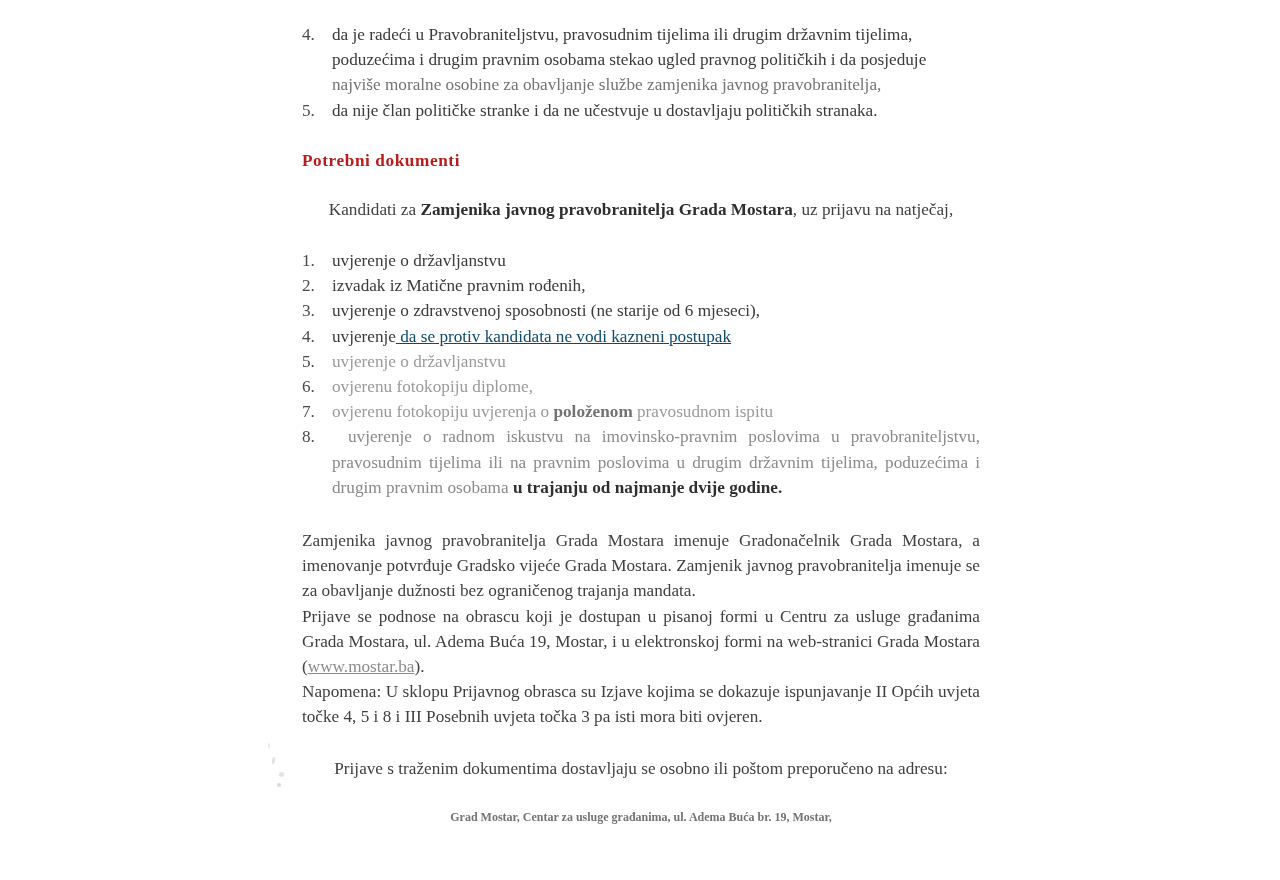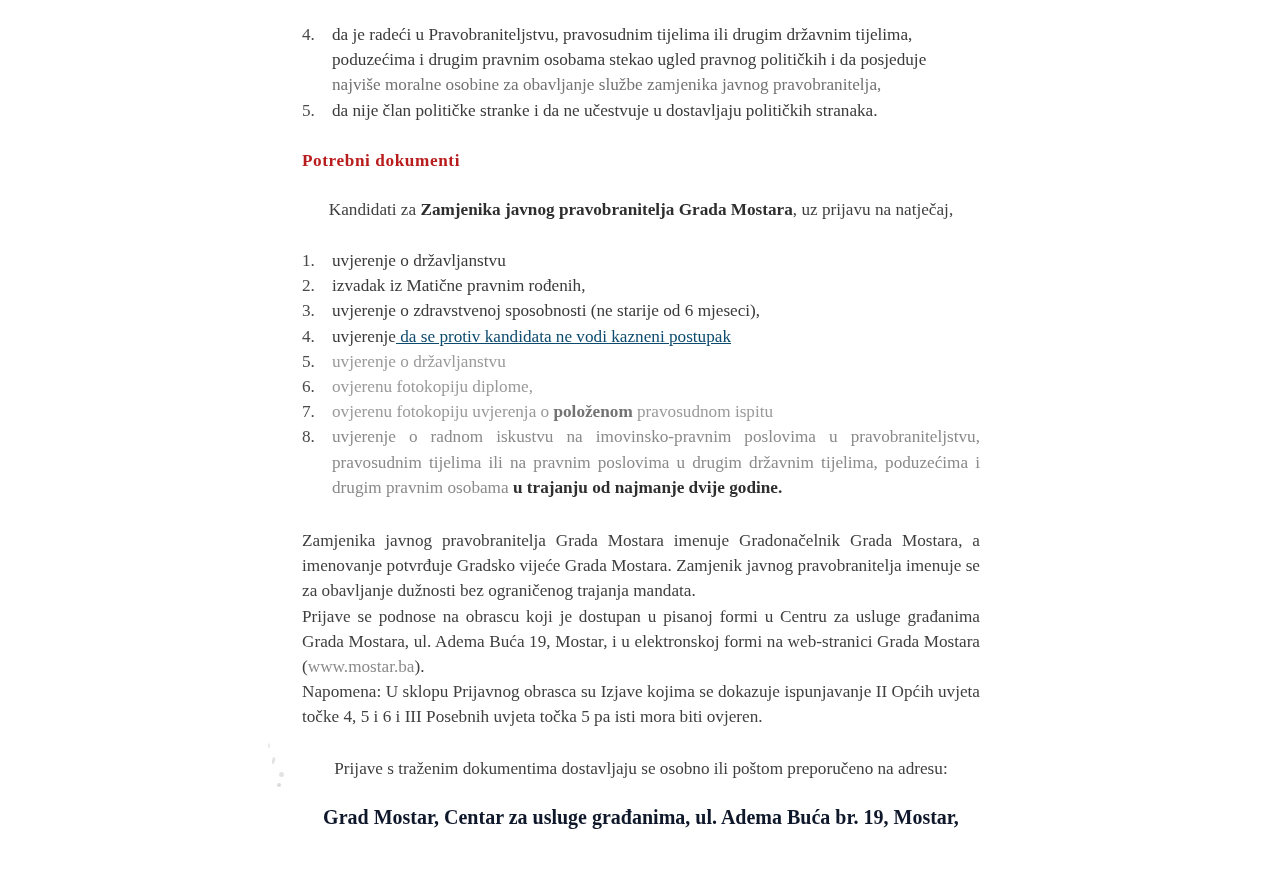--- a/index.html
+++ b/index.html
@@ -45,20 +45,21 @@
 
   .b { font-weight: bold; color: #2e2e2e; }
 
   
   .fade-1 { color: #737373; }
   .fade-2 { color: #0c4a6e; text-decoration: underline; }
   .fade-3 { color: #9a9a9a; }
   .fade-4 { color: #8a8a8a; }
 
   .link {
+    text-decoration: underline;
     color: #8b8b8b;
   }
 
   
   ol.numlist {
     margin: 0;
     padding: 0;
     list-style: none;
   }
   ol.numlist > li {
@@ -89,25 +90,25 @@
     letter-spacing: 0.6px;
     color: #b91c1c;
     margin: 0;
   }
   .sp-24 { height: 24px; }
   .sp-26 { height: 26px; }
   .sp-28 { height: 28px; }
 
   
   .addr {
-    font-size: 20px;
+    font-size: 12px;
     line-height: 25.4px;
     text-align: center;
     font-weight: bold;
-    color: #0f172a;
+    color: #737373;
   }
 
   
   .speck {
     position: absolute;
     background: #d9d9d9;
     border-radius: 50%;
     opacity: .75;
   }
   .speck.s1 { left: 272px; top: 757px; width: 3px; height: 7px; transform: rotate(12deg); }
@@ -171,35 +172,35 @@
       <li>
         <span class="marker">6.</span>
         <span class="fade-3">ovjerenu fotokopiju diplome,</span>
       </li>
       <li>
         <span class="marker">7.</span>
         <span class="fade-3">ovjerenu fotokopiju uvjerenja o </span><span class="fade-1 b">položenom</span><span class="fade-3"> pravosudnom ispitu</span>
       </li>
       <li>
         <span class="marker">8.</span>
-        <span class="fade-4" style="display:block;text-align:justify;text-align-last:justify;">uvjerenje o radnom iskustvu na imovinsko-pravnim poslovima u pravobraniteljstvu,</span>
+        <span class="fade-4" style="display:block;text-align:justify;text-align-last:justify;margin-left:16px;">uvjerenje o radnom iskustvu na imovinsko-pravnim poslovima u pravobraniteljstvu,</span>
         <span class="fade-4" style="display:block;text-align:justify;text-align-last:justify;">pravosudnim tijelima ili na pravnim poslovima u drugim državnim tijelima, poduzećima i</span>
         <span class="fade-4">drugim pravnim osobama </span><span class="b">u trajanju od najmanje dvije godine.</span>
       </li>
     </ol>
 
     <div class="sp-28"></div>
 
     <p class="para" style="text-align:justify;text-align-last:left;">Zamjenika javnog pravobranitelja Grada Mostara imenuje Gradonačelnik Grada Mostara, a imenovanje potvrđuje Gradsko vijeće Grada Mostara. Zamjenik javnog pravobranitelja imenuje se za obavljanje dužnosti bez ograničenog trajanja mandata.</p>
 
     <p class="para" style="text-align:justify;text-align-last:left;">
       <span>Prijave se podnose na obrascu koji je dostupan u pisanoj formi u Centru za usluge građanima Grada Mostara, ul. Adema Buća 19, Mostar, i u elektronskoj formi na web-stranici Grada Mostara (</span><span class="link">www.mostar.ba</span><span>).</span>
     </p>
 
-    <p class="para" style="text-align:justify;text-align-last:left;">Napomena: U sklopu Prijavnog obrasca su Izjave kojima se dokazuje ispunjavanje II Općih uvjeta točke 4, 5 i 6 i III Posebnih uvjeta točka 5 pa isti mora biti ovjeren.</p>
+    <p class="para" style="text-align:justify;text-align-last:left;">Napomena: U sklopu Prijavnog obrasca su Izjave kojima se dokazuje ispunjavanje II Općih uvjeta točke 4, 5 i 8 i III Posebnih uvjeta točka 3 pa isti mora biti ovjeren.</p>
 
     <div class="sp-26"></div>
 
     <p class="para left">Prijave s traženim dokumentima dostavljaju se osobno ili poštom preporučeno na adresu:</p>
 
     <div class="sp-24"></div>
 
     <div class="addr">
       <div>Grad Mostar, Centar za usluge građanima, ul. Adema Buća br. 19, Mostar,</div>
 

